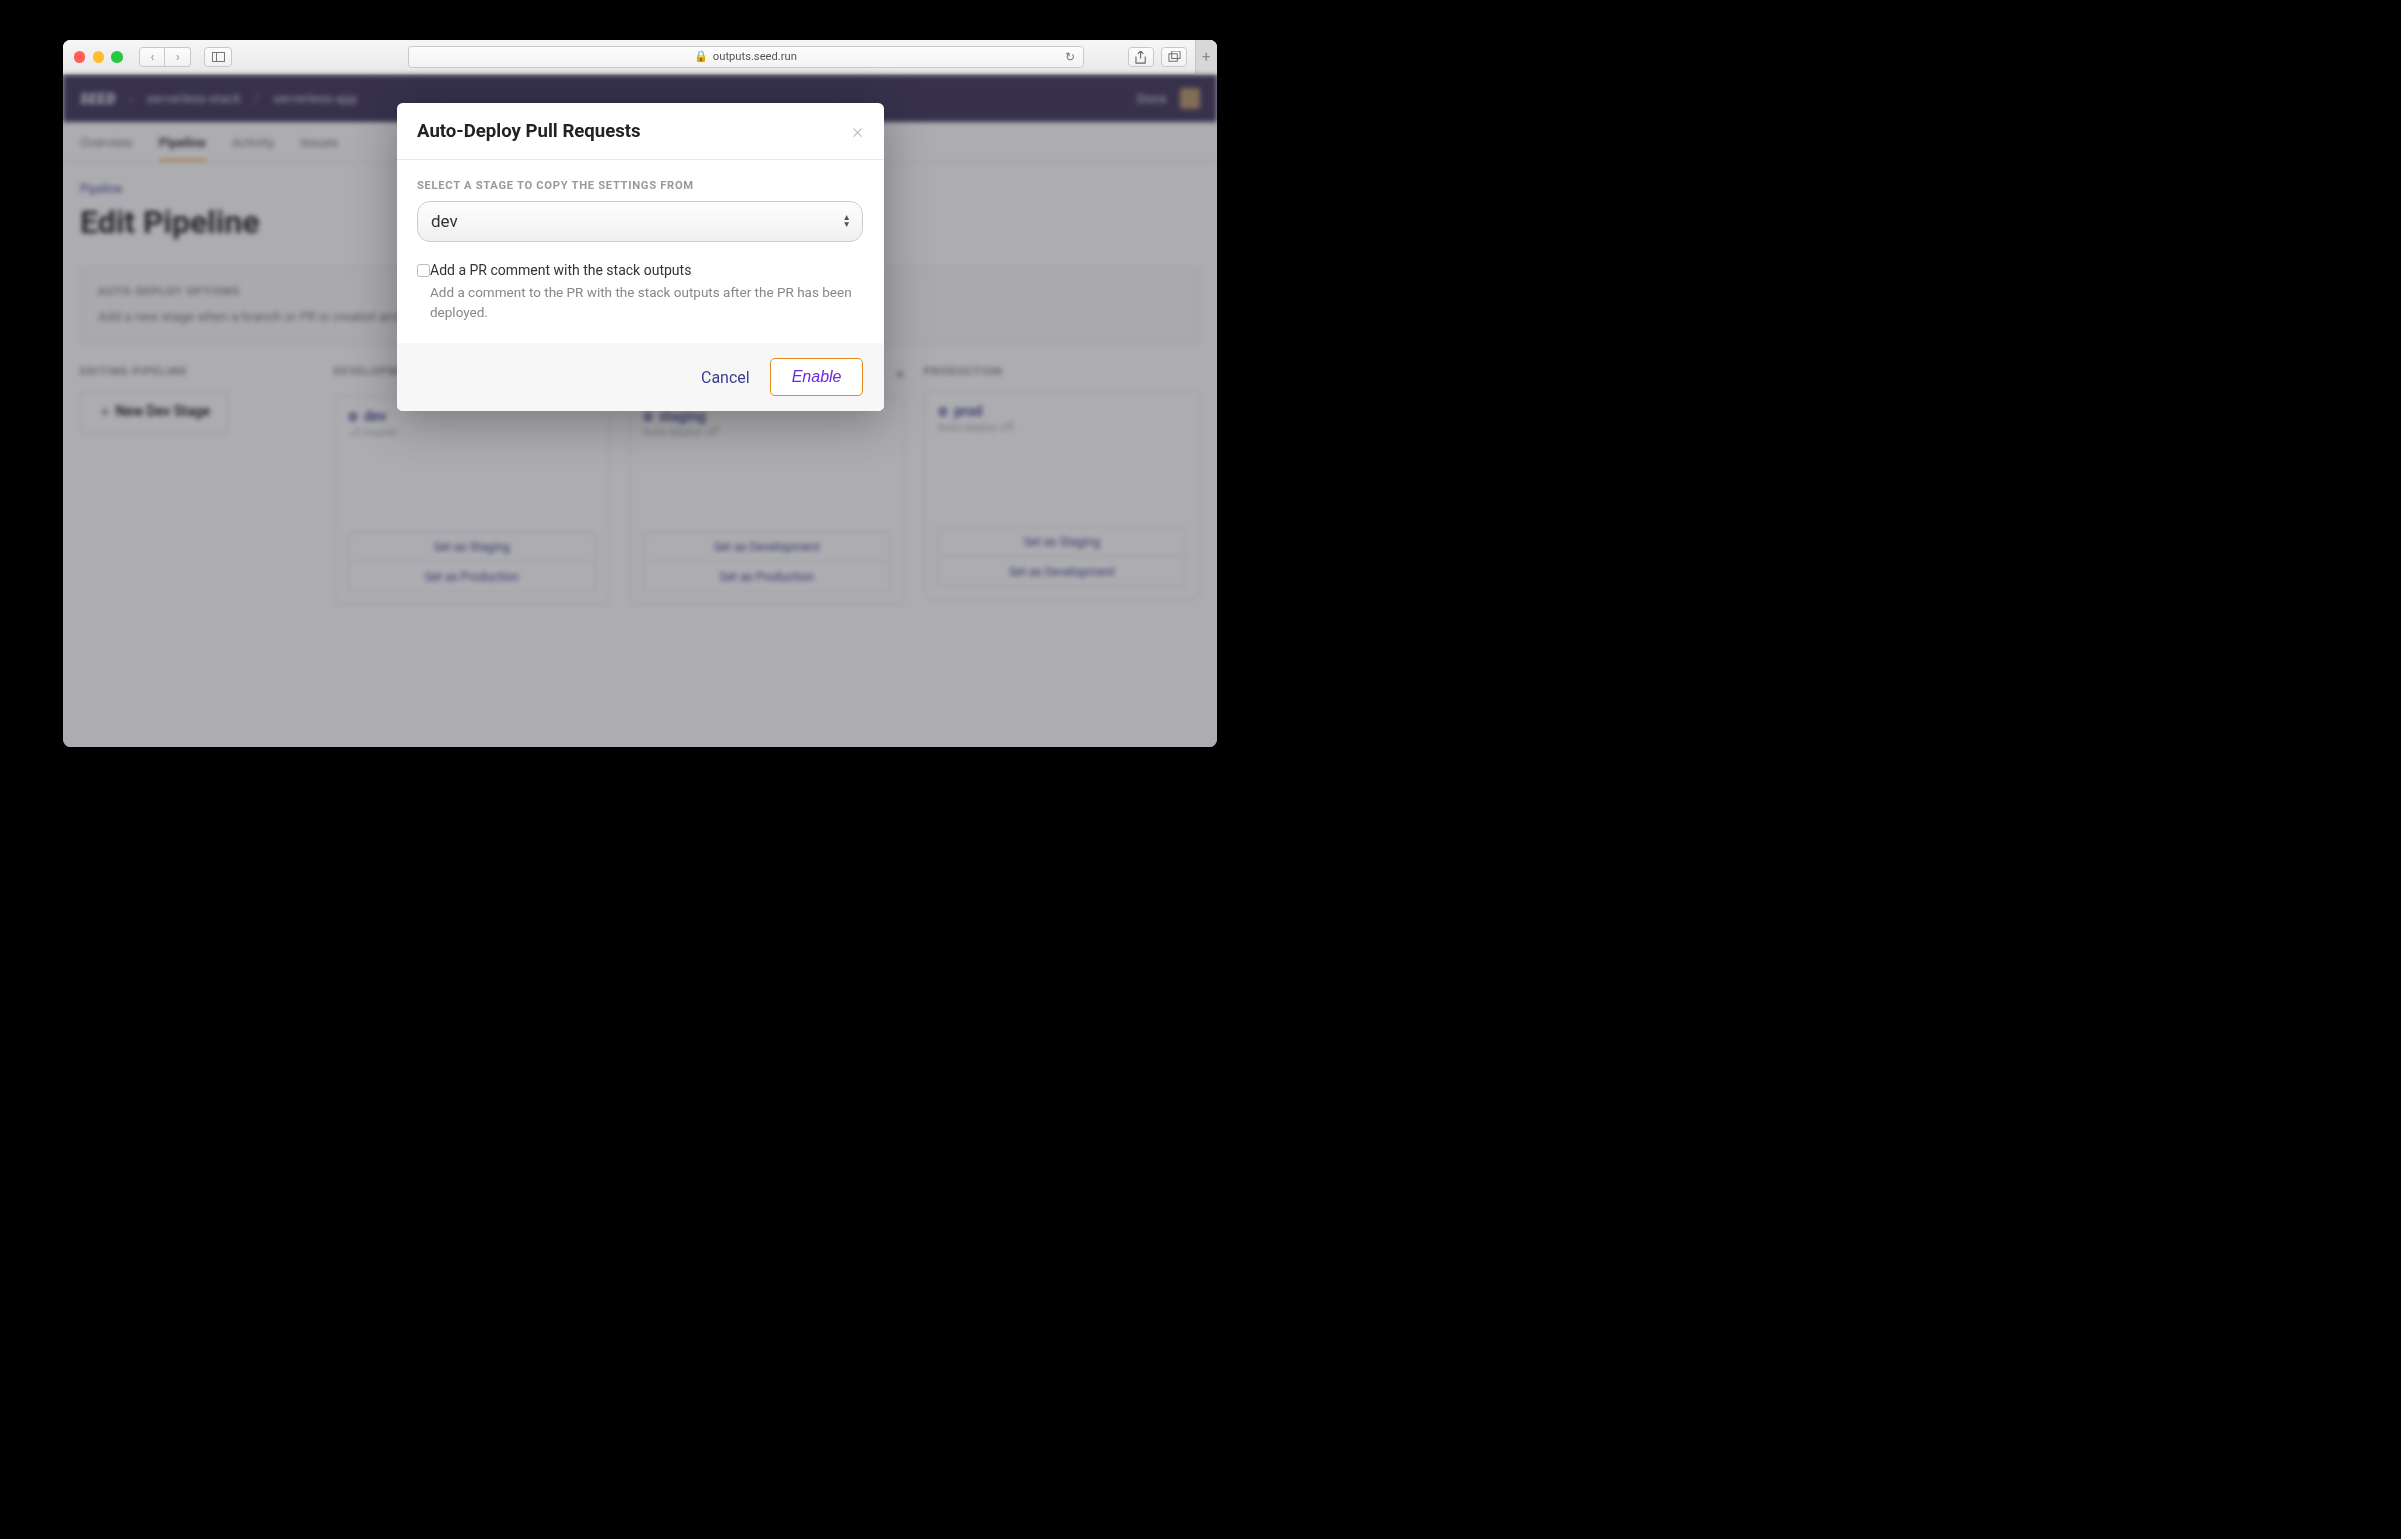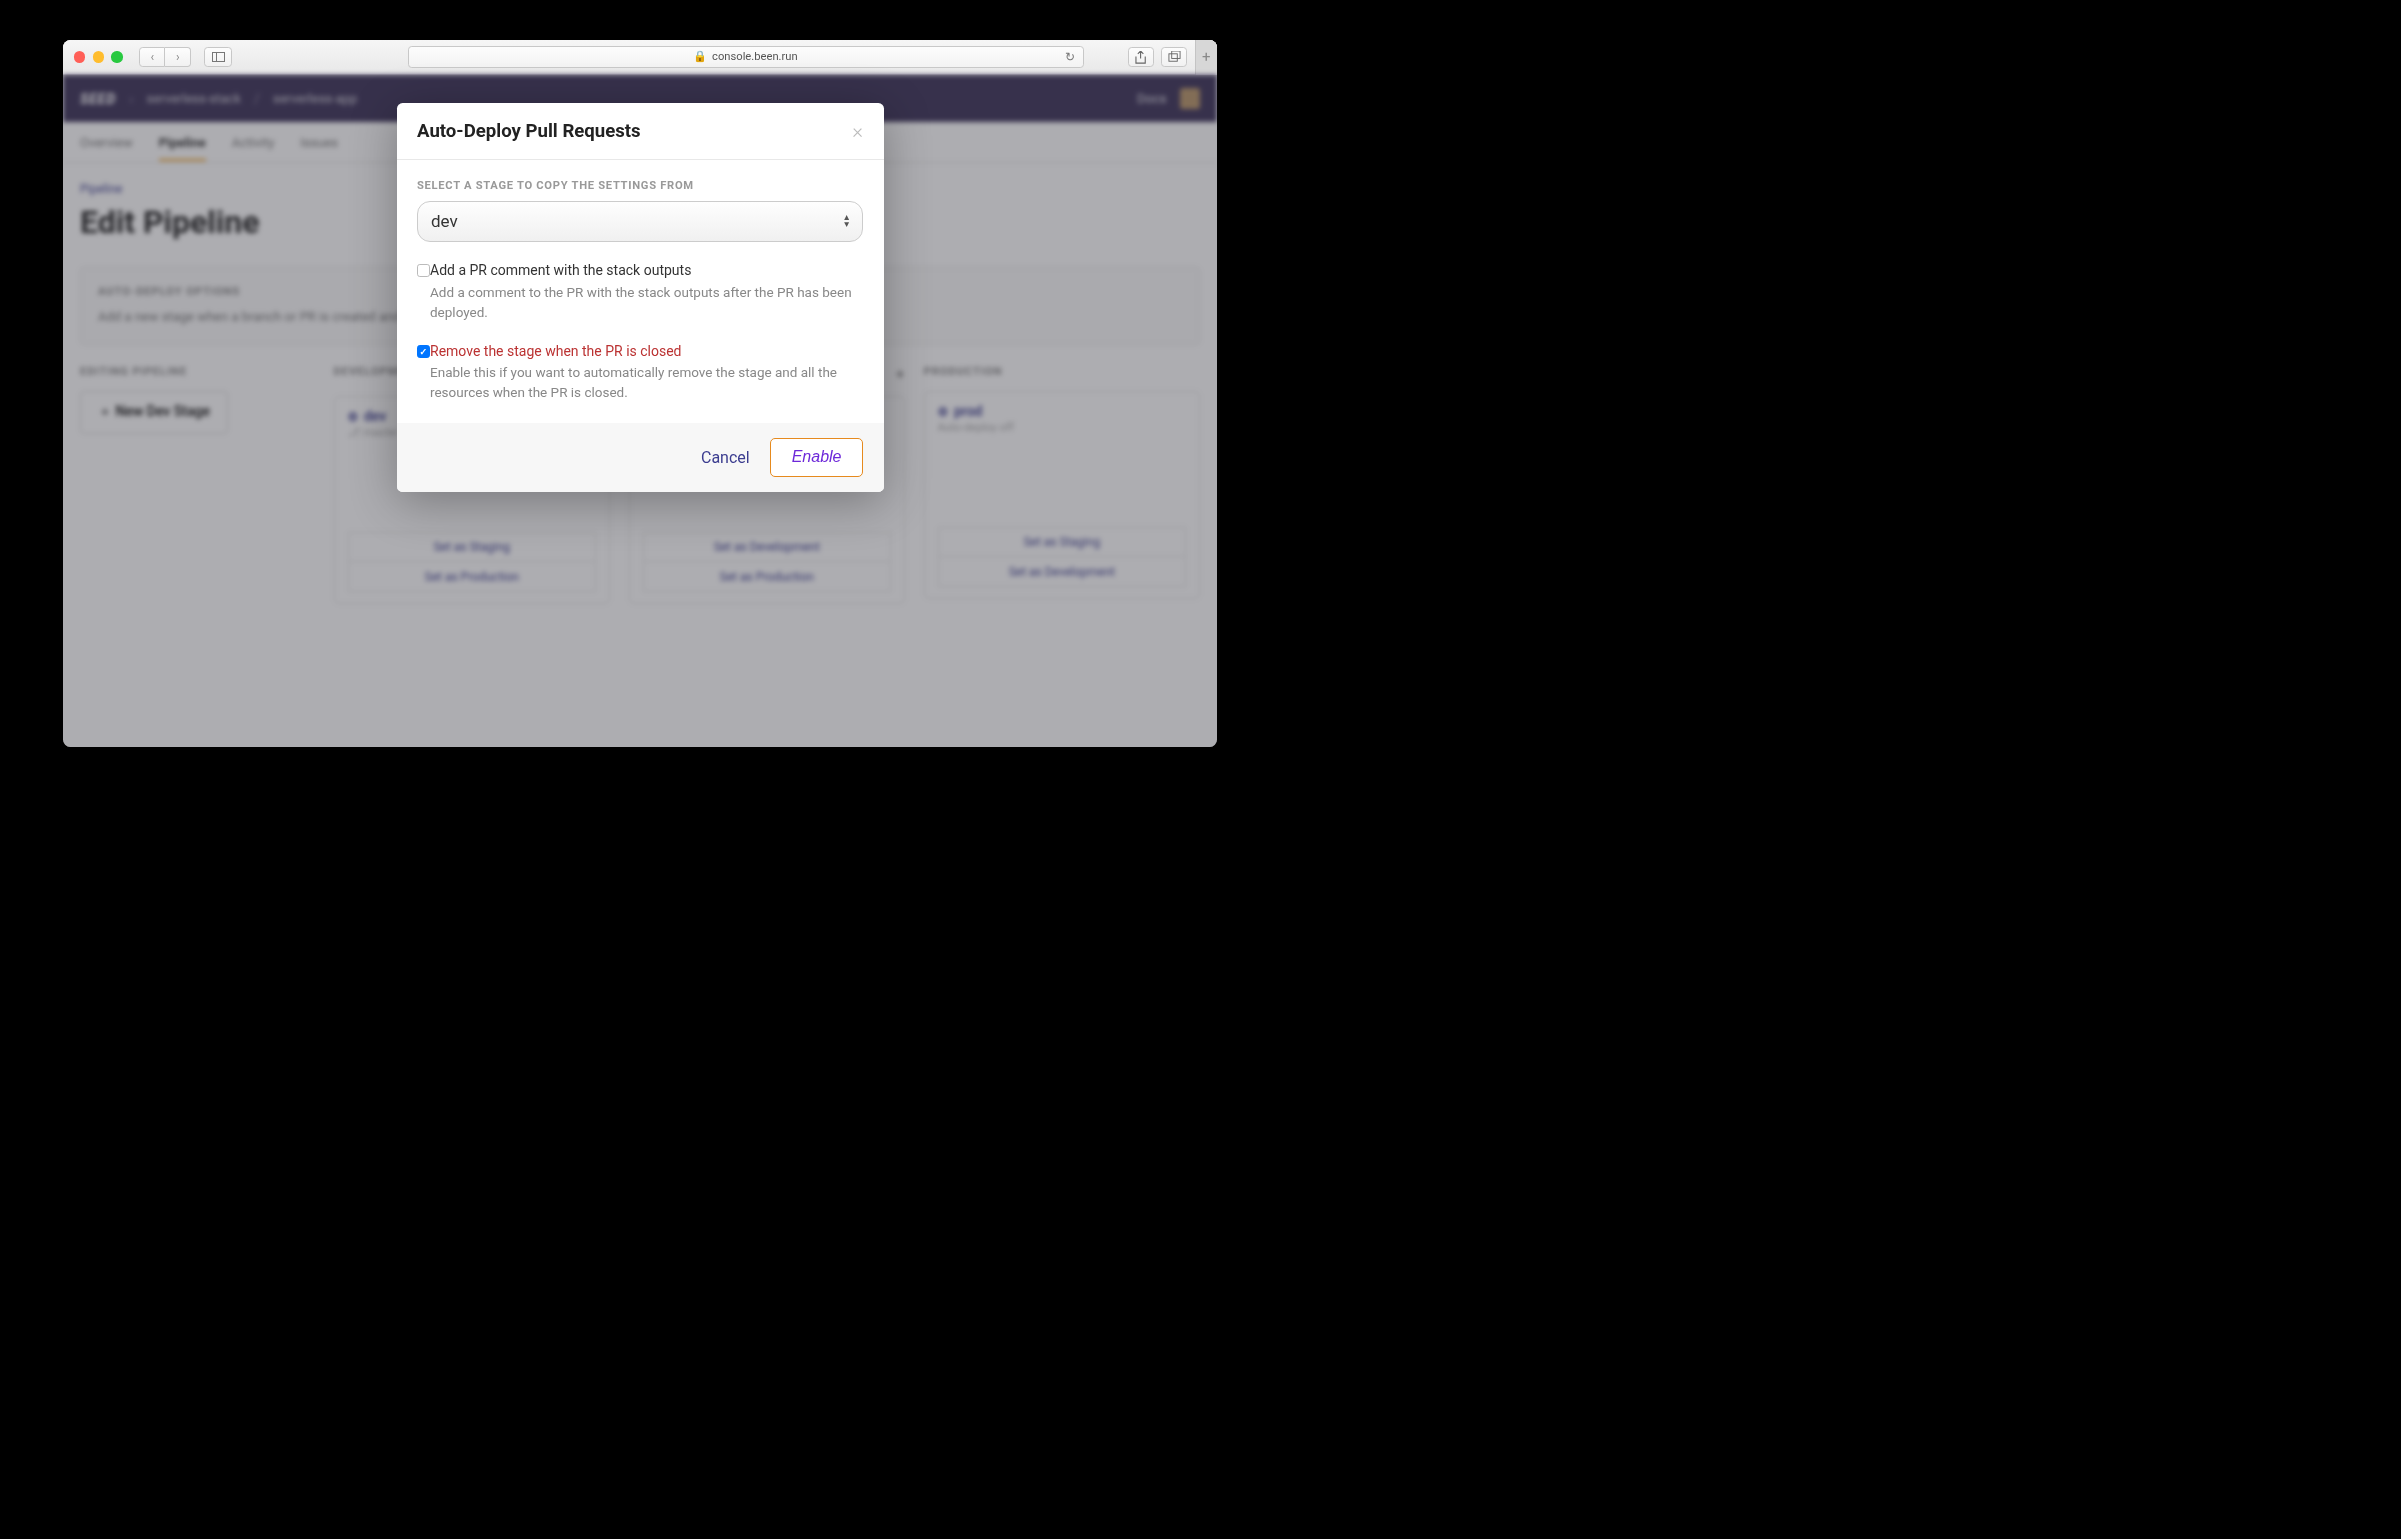--- a/index.html
+++ b/index.html
@@ -243,21 +243,21 @@
     </div>
     <div class="nav-btns">
       <div class="nav-btn">‹</div>
       <div class="nav-btn">›</div>
     </div>
     <div class="sidebar-toggle">
       <div class="sb-icon"></div>
     </div>
     <div class="url-bar">
       <span>🔒</span>
-      <span>console.been.run</span>
+      <span>outputs.seed.run</span>
       <span class="reload-icon">↻</span>
     </div>
     <div class="right-btns">
       <div class="r-btn">
         <svg width="11.2" height="13" viewBox="0 0 12 14">
             <path d="M6 0 L3 3 M6 0 L9 3 M6 0 L6 8 M1 6 L1 13 L11 13 L11 6" stroke="#666" fill="none" stroke-width="1.2"></path>
           </svg>
       </div>
       <div class="r-btn">
         <svg width="13" height="11.2" viewBox="0 0 14 12">
@@ -377,27 +377,20 @@
         </div>
 
         <div class="check-row">
           <div class="checkbox"></div>
           <div class="check-content">
             <div class="check-title">Add a PR comment with the stack outputs</div>
             <div class="check-desc">Add a comment to the PR with the stack outputs after the PR has been deployed.</div>
           </div>
         </div>
 
-        <div class="check-row">
-          <div class="checkbox checked"></div>
-          <div class="check-content">
-            <div class="check-title danger">Remove the stage when the PR is closed</div>
-            <div class="check-desc">Enable this if you want to automatically remove the stage and all the resources when the PR is closed.</div>
-          </div>
-        </div>
       </div>
       <div class="modal-footer">
         <span class="cancel-link">Cancel</span>
         <button class="enable-btn">Enable</button>
       </div>
     </div>
   </div>
 </div>
 
 

